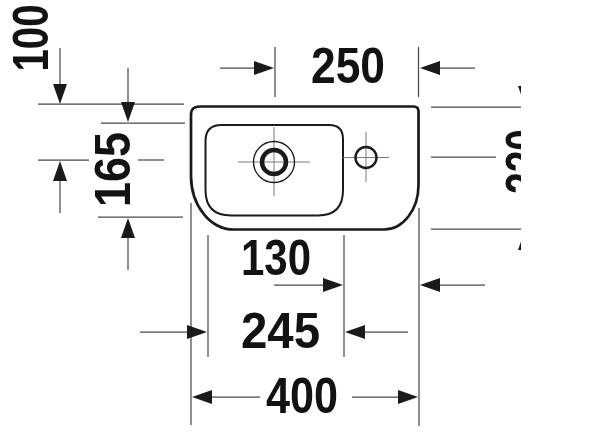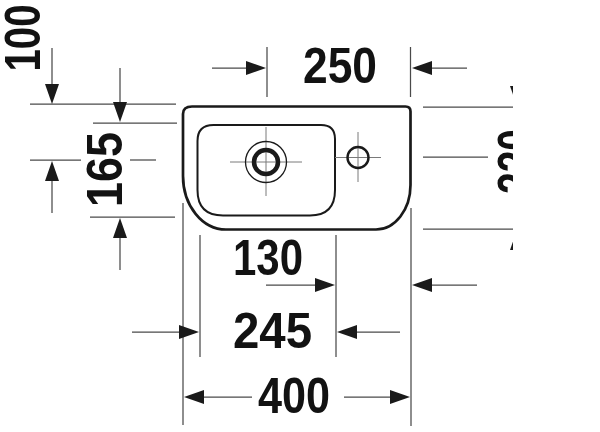--- a/index.html
+++ b/index.html
@@ -6,20 +6,21 @@
     margin: 0;
     padding: 0;
     background: #ffffff;
   }
   .canvas {
     position: relative;
     width: 513px;
     height: 432px;
     background: #ffffff;
     overflow: hidden;
+    margin-left: 8px;
   }
   svg { display: block; }
   .thin  { stroke: #4a4a4a; stroke-width: 1.25; fill: none; }
   .cross { stroke: #7a7a7a; stroke-width: 1; fill: none; }
   .outline { stroke: #1a1a1a; fill: none; }
   .ahead { fill: #1a1a1a; stroke: none; }
   .dimtext {
     font-family: "Liberation Sans", "DejaVu Sans", sans-serif;
     font-weight: 700;
     font-size: 50px;

